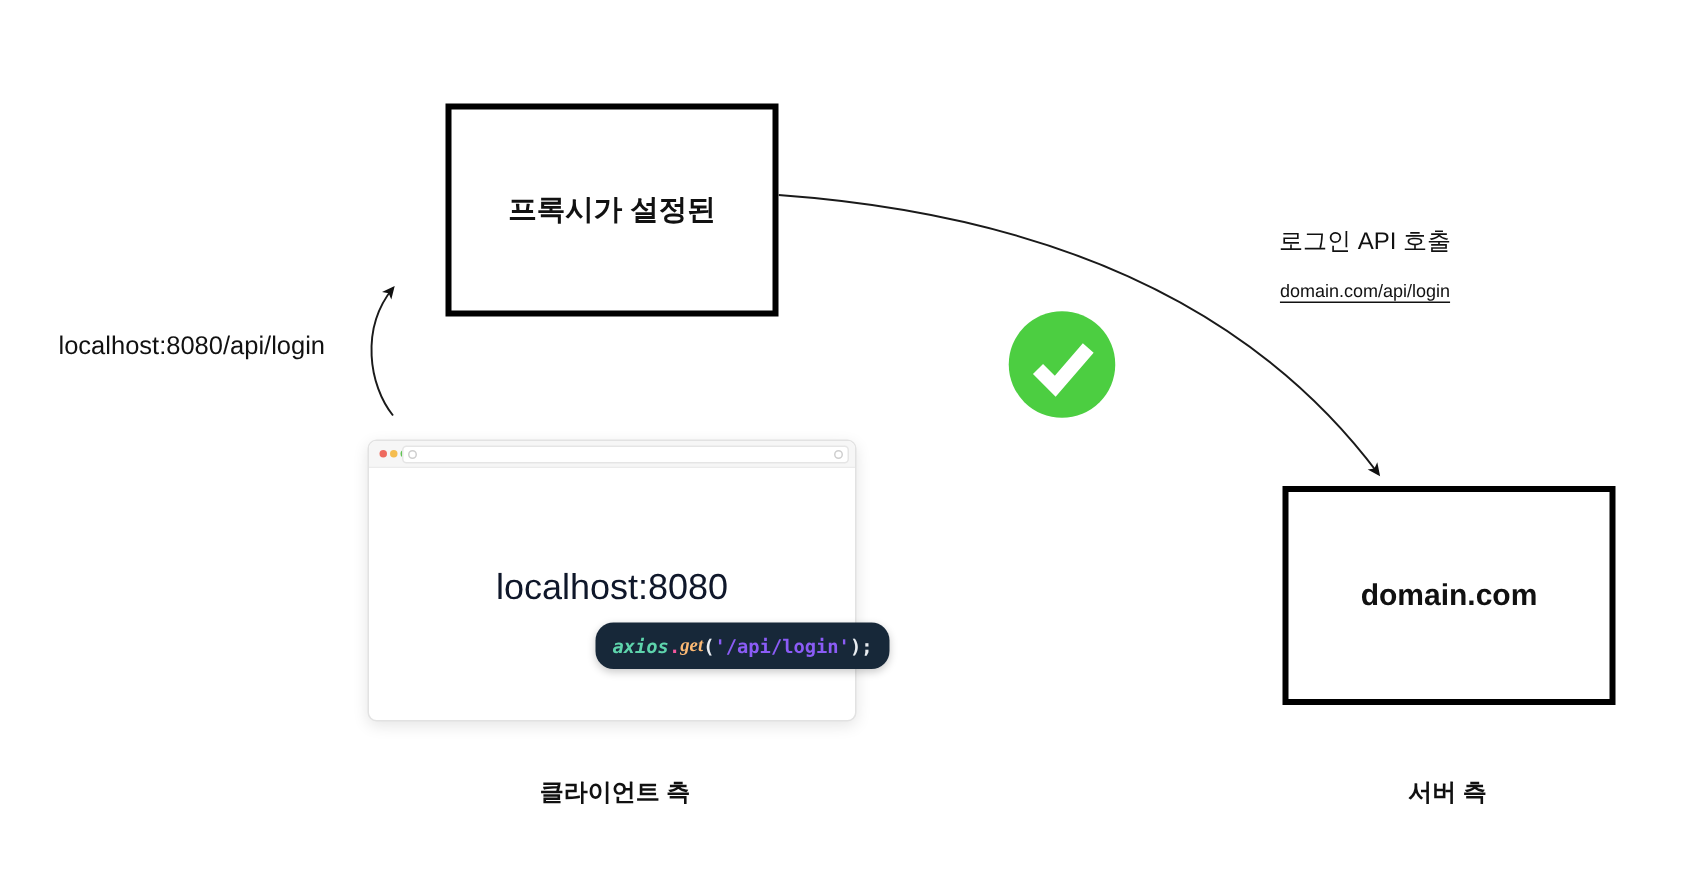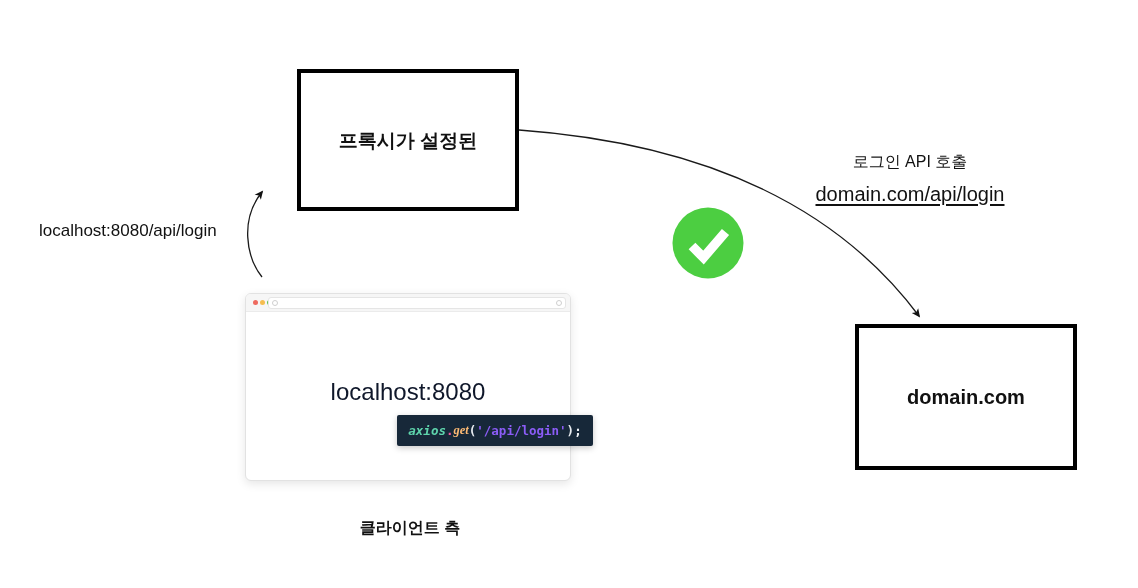--- a/index.html
+++ b/index.html
@@ -19,21 +19,21 @@
   .proxy-node{left:297px;top:69px;width:214px;height:134px;}
   .proxy-node .l1{font-size:19px;font-weight:700;line-height:29px;}
   .proxy-node .l2{font-size:19px;font-weight:700;line-height:29px;}
   .server-node{left:855px;top:324px;width:214px;height:138px;}
   .server-node .l1{font-size:20px;font-weight:700;}
 
   
   .client-req-label{position:absolute;left:39px;top:221px;font-size:17px;}
   .api-call{position:absolute;left:760px;top:153px;width:300px;text-align:center;}
   .api-call .t1{font-size:16px;line-height:18px;}
-  .api-call .t2{font-size:20px;line-height:18px;margin-top:14px;
+  .api-call .t2{font-size:12px;line-height:18px;margin-top:14px;
     text-decoration:underline;text-underline-offset:3px;}
   .side-label{position:absolute;top:518px;font-size:16px;font-weight:600;text-align:center;width:160px;}
   .side-label.client{left:330px;}
   .side-label.server{left:885px;}
 
   
   .check{position:absolute;left:672px;top:207px;width:72px;height:72px;}
 
   
   .browser{
@@ -52,21 +52,21 @@
     background:#fff;border:1px solid #e5e5e5;border-radius:3px;
   }
   .tiny-icon{position:absolute;top:2px;width:4px;height:4px;border:1px solid #cfcfcf;border-radius:50%;}
   .tiny-icon.left{left:3px;}
   .tiny-icon.right{right:3px;}
   .page-title{position:absolute;left:0;right:0;top:84px;text-align:center;font-size:24px;color:#0f172a;}
 
   
   .code-box{
     position:absolute;left:397px;top:415px;width:196px;height:31px;
-    display:flex;align-items:center;justify-content:center;border-radius:2px;
+    display:flex;align-items:center;justify-content:center;border-radius:12px;
     font-family:"DejaVu Sans Mono","Liberation Mono",monospace;
     font-size:12.5px;font-weight:700;white-space:pre;
     box-shadow:0 2px 6px rgba(0,0,0,0.22);
   }
   .code-box .tok{display:inline;}
   .code-box .it{font-style:italic;}
 </style>
 </head>
 <body>
 
@@ -119,14 +119,15 @@
     <span class="tok it" style="color: rgb(94, 212, 172);">axios</span>
     <span class="tok" style="color: rgb(242, 87, 158);">.</span>
     <span class="tok it" style="color: #fdba74; font-family: Liberation Serif, serif;">get</span>
     <span class="tok" style="color: rgb(233, 237, 241);">(</span>
     <span class="tok" style="color: #8b5cf6;">'/api/login'</span>
     <span class="tok" style="color: rgb(233, 237, 241);">)</span>
     <span class="tok" style="color: rgb(233, 237, 241);">;</span>
   </div>
 
   <div class="side-label client">클라이언트 측</div>
+  <div class="side-label server">서버 측</div>
 
 </div>
 
 </body></html>

